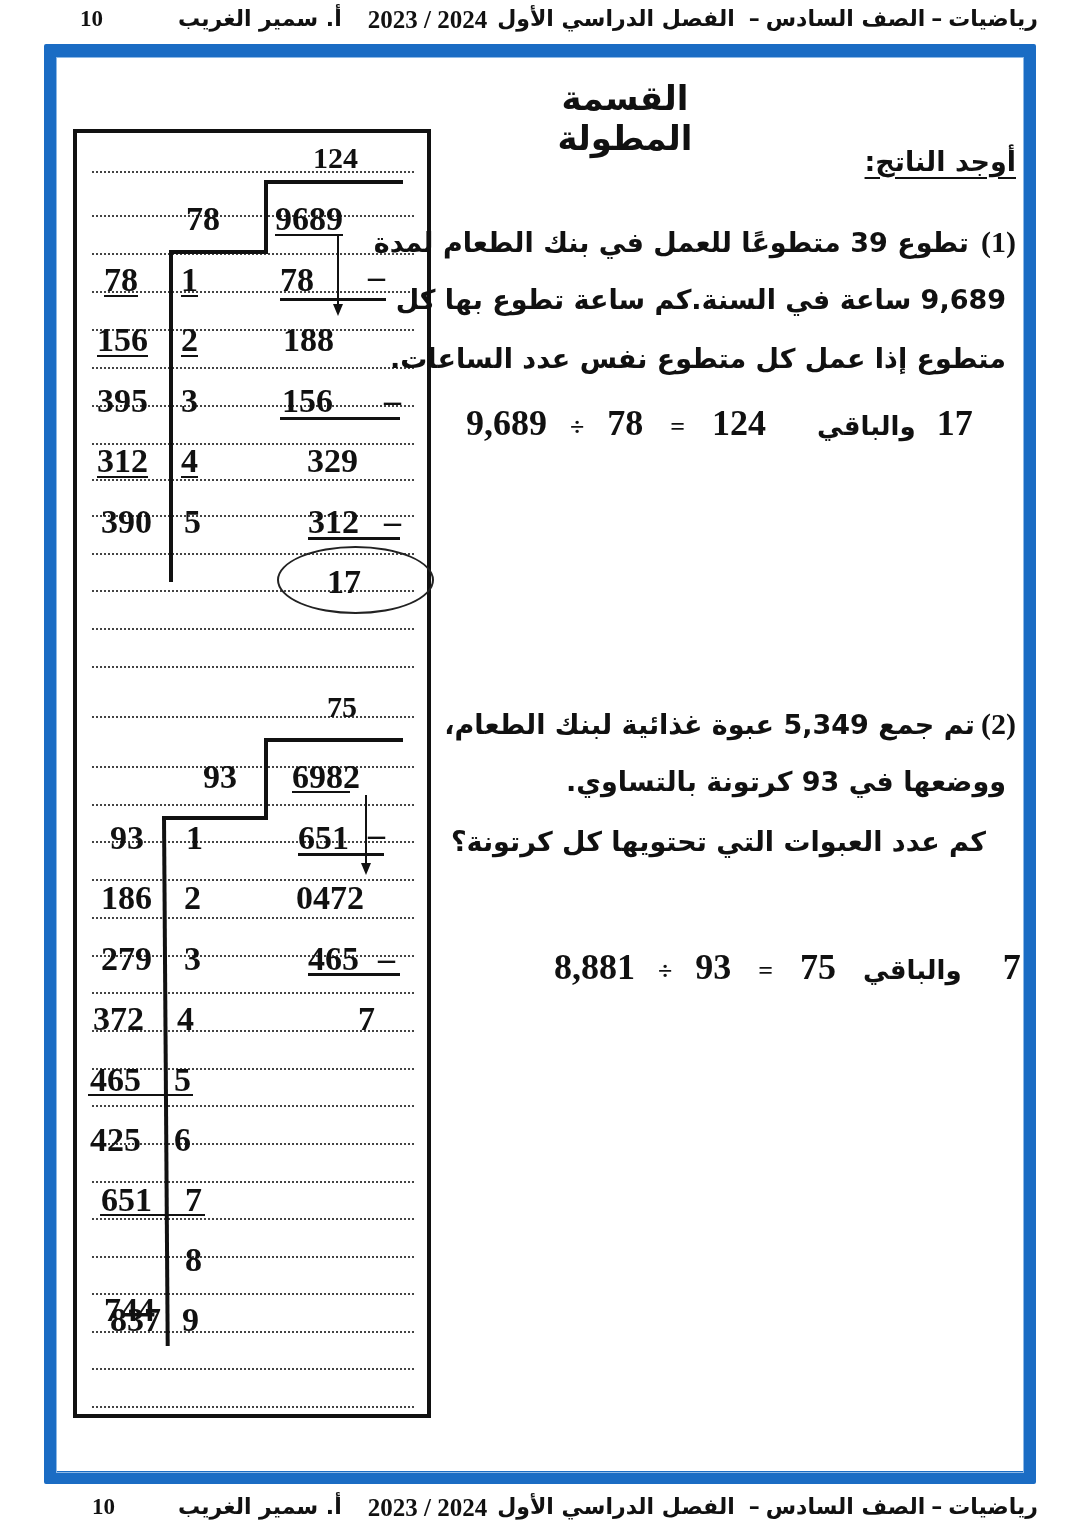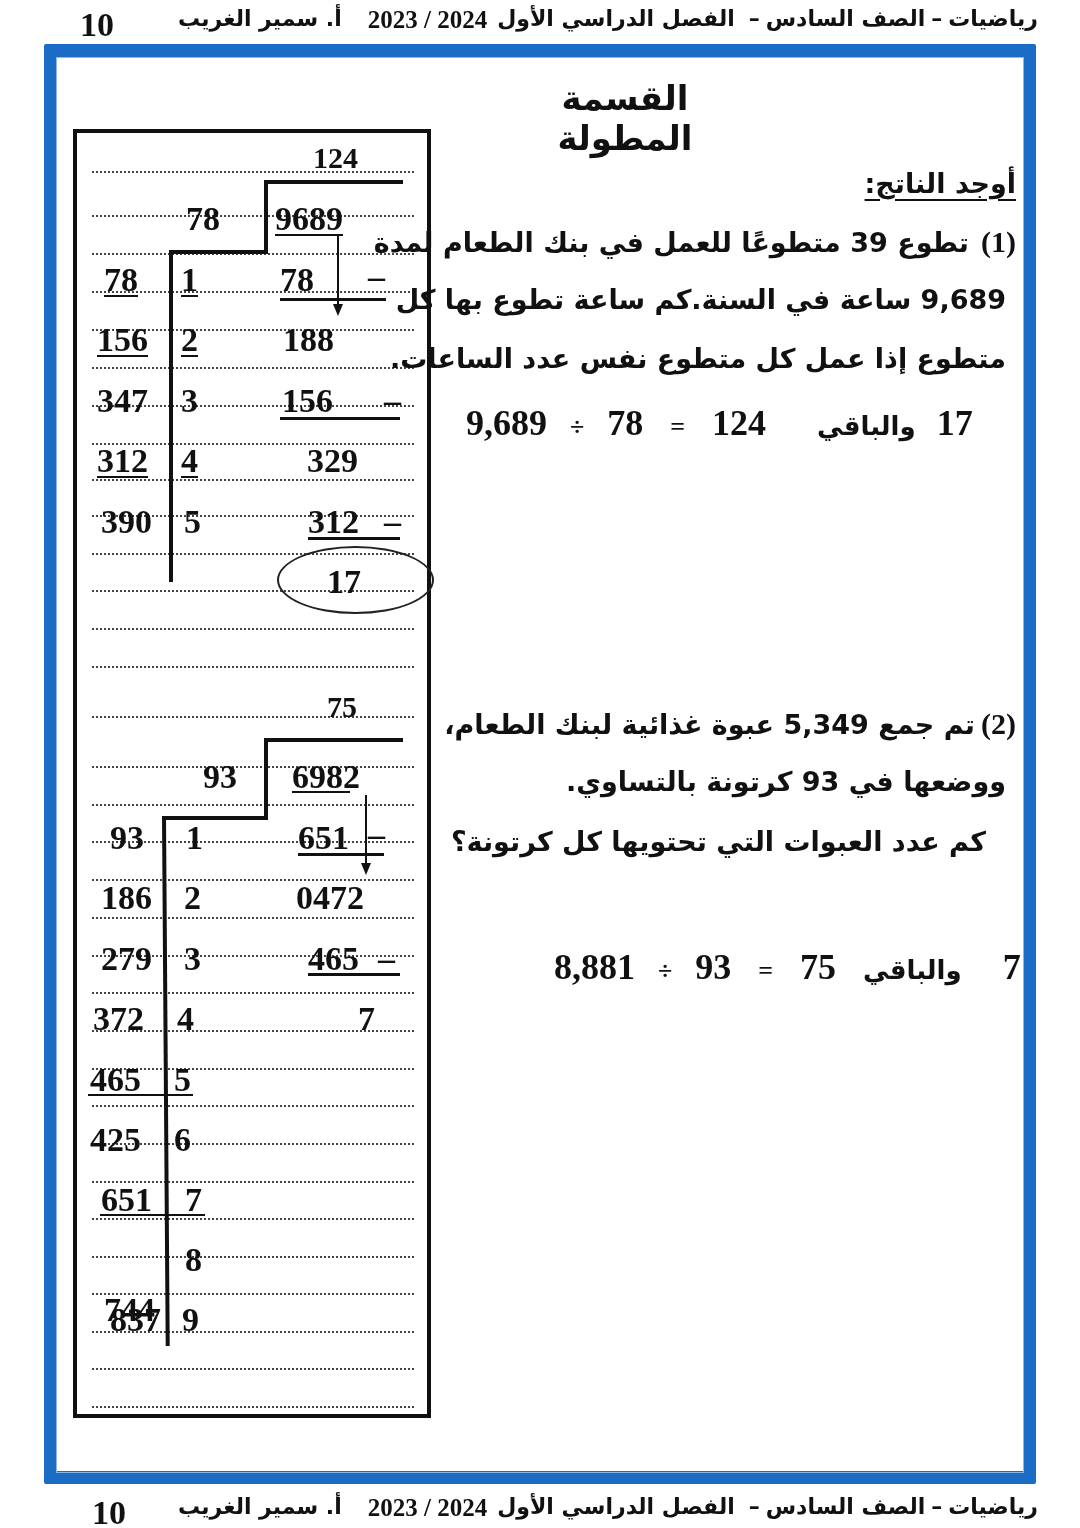--- a/index.html
+++ b/index.html
@@ -4,21 +4,21 @@
 <style>
   html, body { margin:0; padding:0; }
   body { width:1080px; height:1528px; background:#ffffff; position:relative; overflow:hidden;
          font-family:"DejaVu Serif", serif; color:#111; }
   .header, .footer { position:absolute; left:0; width:1080px; height:40px; direction:rtl;
          font-family:"DejaVu Sans", sans-serif; font-weight:bold; font-size:22px; }
   .header { top:2px; }
   .footer { top:1490px; }
   .hf-row { position:absolute; right:42px; top:4px; display:flex; gap:0; white-space:nowrap; }
   .hf-row span { display:inline-block; }
-  .hf-page { position:absolute; left:80px; top:4px; font-family:"Liberation Serif", serif; font-size:34px; }
+  .hf-page { position:absolute; left:80px; top:4px; font-family:"Liberation Serif", serif; font-size:23px; }
   .frame { position:absolute; left:44px; top:44px; width:992px; height:1440px; box-sizing:border-box;
            border:13px solid #1a6cc4; border-radius:2px; background:#fff; }
   .frame-inner { position:absolute; left:56px; top:57px; width:966px; height:1414px; border:1px solid #8cb8e6; }
   .title { position:absolute; left:500px; top:78px; width:250px; text-align:center; font-family:"DejaVu Sans",sans-serif;
            font-weight:bold; font-size:34px; direction:rtl; }
   .work-box { position:absolute; left:73px; top:129px; width:358px; height:1289px; box-sizing:border-box;
               border:4px solid #111; }
   .dotline { position:absolute; left:92px; width:322px; border-top:2px dotted #444; height:0; }
   .num { position:absolute; font-family:"Liberation Serif", serif; font-weight:bold; font-size:34px; line-height:1; white-space:nowrap; }
   .ul { text-decoration:underline; text-decoration-thickness:2px; text-underline-offset:4px; }
@@ -99,21 +99,21 @@
   <div class="bar" style="left:170px;top:250px;width:98px;height:4px;"></div>
   <div class="bar" style="left:169px;top:250px;width:4px;height:332px;"></div>
 
   <span class="num" style="left:186px;top:202px;">78</span>
   <span class="num" style="left:275px;top:202px;"><span class="ul">9689</span></span>
 
   <span class="num ul" style="left:104px;top:263px;">78</span>
   <span class="num ul" style="left:181px;top:263px;">1</span>
   <span class="num ul" style="left:97px;top:323px;">156</span>
   <span class="num ul" style="left:181px;top:323px;">2</span>
-  <span class="num" style="left:97px;top:384px;">347</span>
+  <span class="num" style="left:97px;top:384px;">395</span>
   <span class="num" style="left:181px;top:384px;">3</span>
   <span class="num ul" style="left:97px;top:444px;">312</span>
   <span class="num ul" style="left:181px;top:444px;">4</span>
   <span class="num" style="left:101px;top:505px;">390</span>
   <span class="num" style="left:184px;top:505px;">5</span>
 
   <span class="num" style="left:280px;top:263px;">78</span>
   <span class="num" style="left:368px;top:260px;">–</span>
   <div class="bar" style="left:280px;top:298px;width:106px;height:3px;"></div>
   <div class="arrow-line" style="left:337px;top:236px;height:70px;"></div>
@@ -175,21 +175,21 @@
 
   <span class="num" style="left:296px;top:881px;">0472</span>
 
   <span class="num" style="left:308px;top:942px;">465</span>
   <span class="num" style="left:378px;top:942px;">–</span>
   <div class="bar" style="left:308px;top:973px;width:92px;height:3px;"></div>
 
   <span class="num" style="left:358px;top:1002px;">7</span>
 </div>
 
-<div class="q find" style="right:64px;top:168px;margin-left:8px;">أوجد الناتج:</div>
+<div class="q find" style="right:64px;top:146px;margin-left:8px;">أوجد الناتج:</div>
 
 <div>
   <div class="q" style="right:64px;top:224px;">
     <span style="font-family:'Liberation Serif',serif;font-size:30px;margin-left:12px;">(1)</span><span>تطوع 39 متطوعًا للعمل في بنك الطعام لمدة</span>
   </div>
   <div class="q" style="right:74px;top:284px;">9,689 ساعة في السنة.كم ساعة تطوع بها كل</div>
   <div class="q" style="right:74px;top:343px;">متطوع إذا عمل كل متطوع نفس عدد الساعات.</div>
   <div class="eq" style="left:466px;top:402px;">
     <span>9,689</span>
     <span style="font-size:26px;margin:0 14px;">÷</span>

